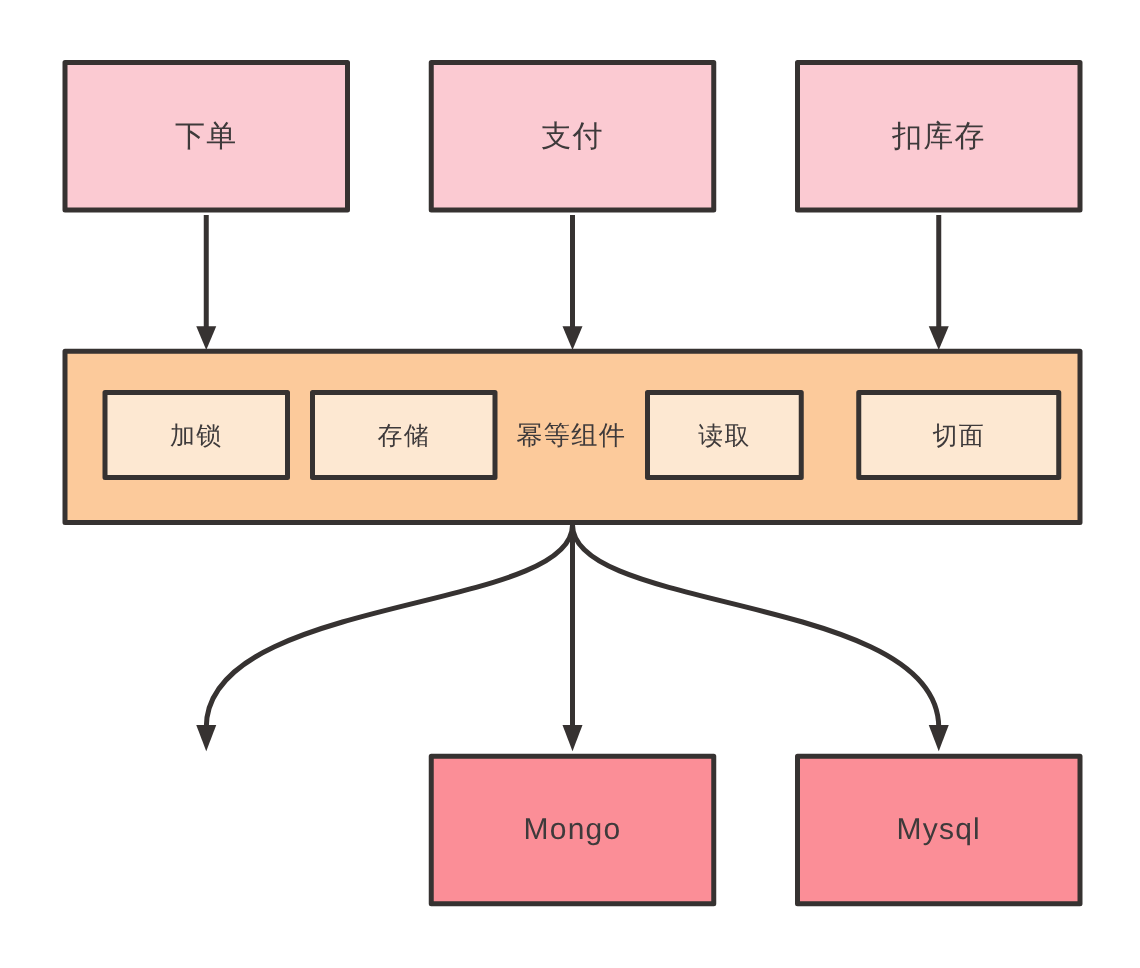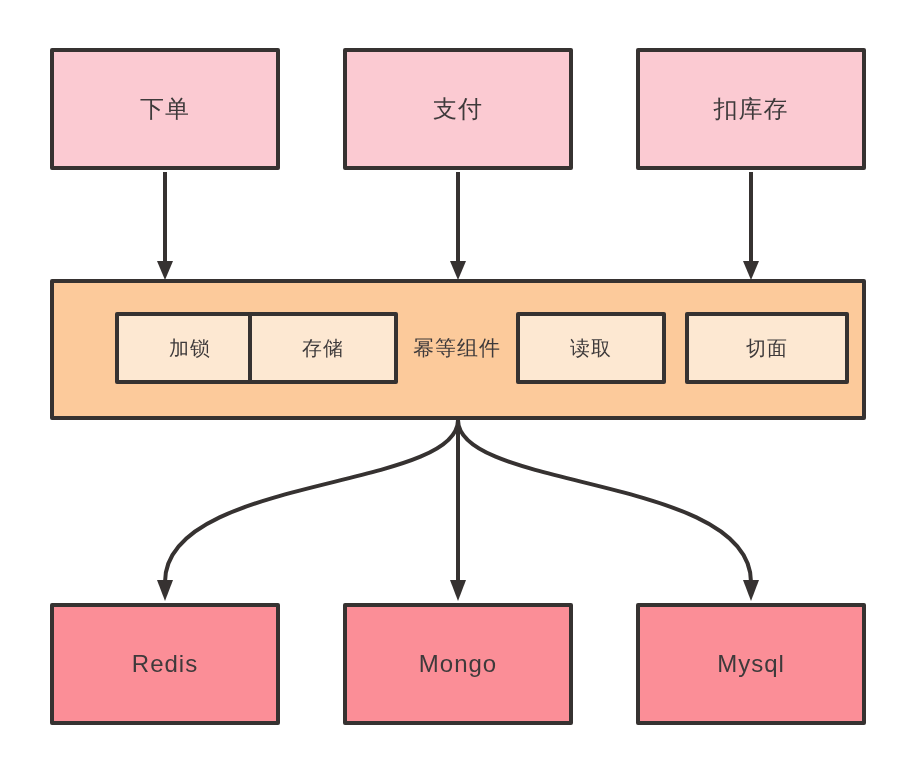--- a/index.html
+++ b/index.html
@@ -62,23 +62,23 @@
     display: flex;
     align-items: center;
     justify-content: center;
     background: var(--subnode-cream);
     border: 4px solid var(--line);
     border-radius: 2px;
     color: var(--text);
     font-size: 20px;
     letter-spacing: 1px;
   }
-  .sub-1 { left: 82px;  width: 150px; margin-left: 33px; }
+  .sub-1 { left: 82px;  width: 150px; }
   .sub-2 { left: 248px; width: 150px; }
-  .sub-3 { left: 516px; width: 150px; }
+  .sub-3 { left: 516px; width: 127px; }
   .sub-4 { left: 685px; width: 164px; }
   .bar-label {
     position: absolute;
     left: 398px; top: 312px;
     width: 118px; height: 72px;
     display: flex;
     align-items: center;
     justify-content: center;
     color: var(--text);
     font-size: 21px;
@@ -153,23 +153,20 @@
   <div class="bar-label">
     <span>幂等组件</span>
   </div>
   <div class="sub-node sub-3">
     <span>读取</span>
   </div>
   <div class="sub-node sub-4">
     <span>切面</span>
   </div>
 
-  <div class="node datastore-node col-1">
-    <span>Redis</span>
-  </div>
   <div class="node datastore-node col-2">
     <span>Mongo</span>
   </div>
   <div class="node datastore-node col-3">
     <span>Mysql</span>
   </div>
 
 </div>
 
 </body></html>

